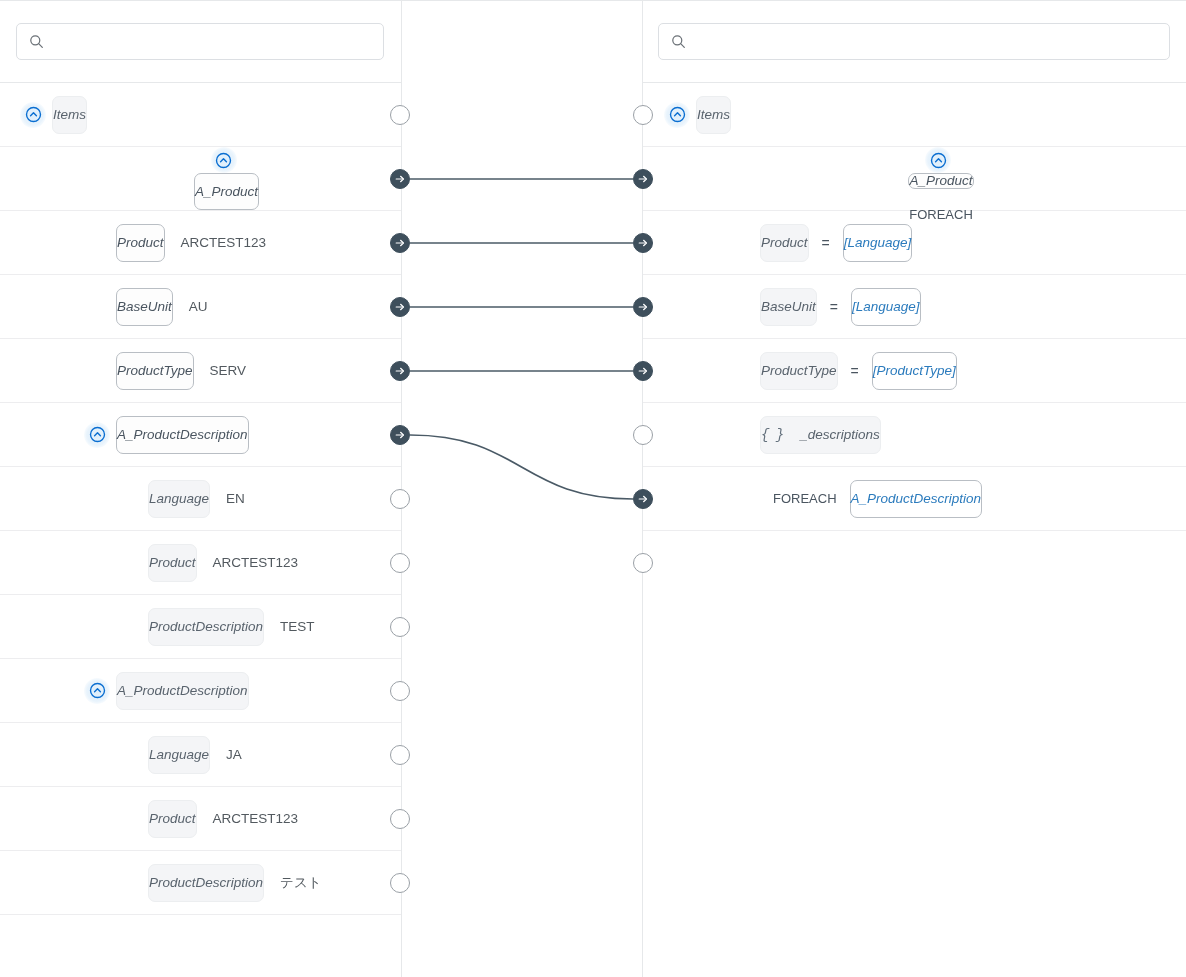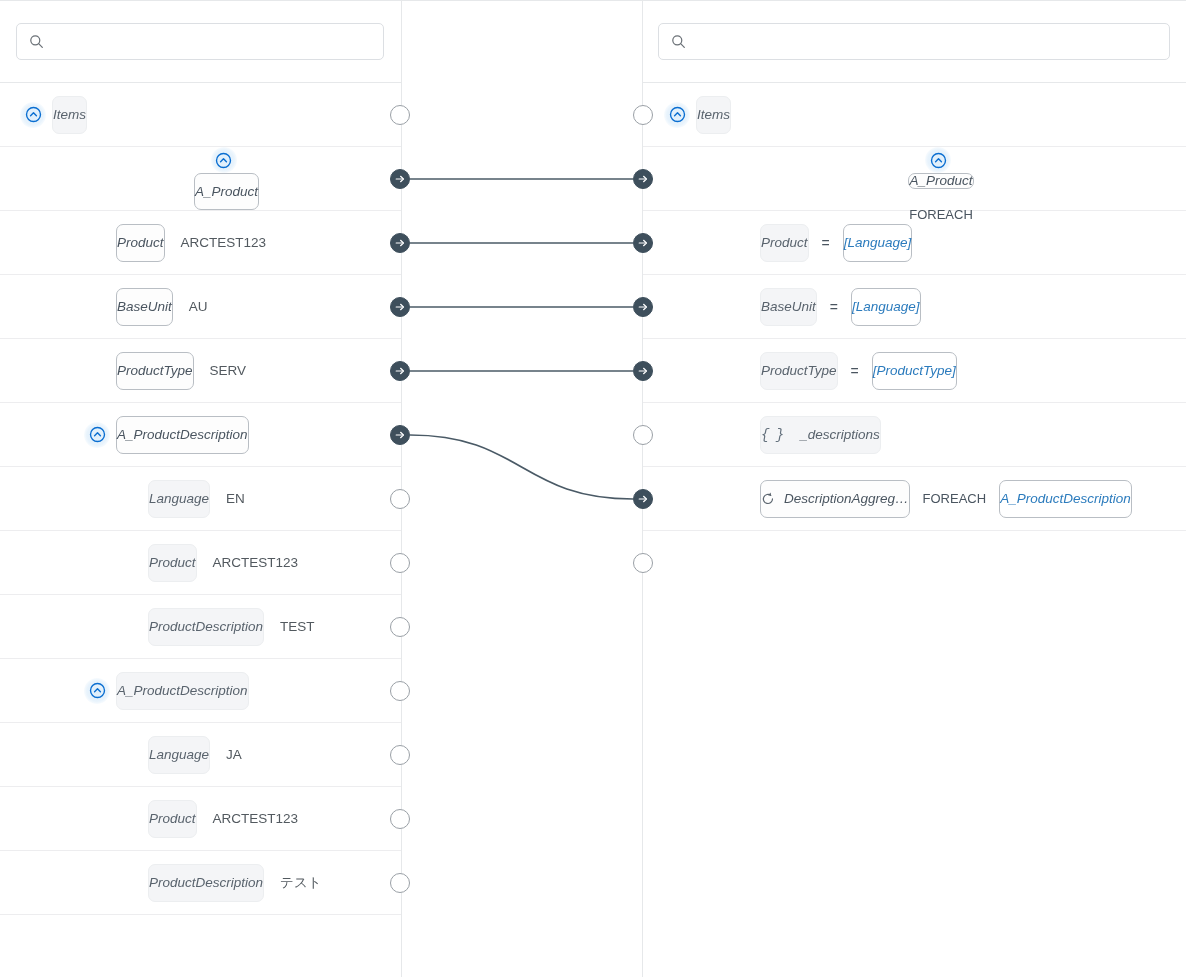--- a/index.html
+++ b/index.html
@@ -368,29 +368,20 @@
         </div>
         <div class="row ind-2">
           <div class="expander-spacer"></div>
           <div class="chip chip-leaf chip-func">
             <span class="braces">{ }</span>
             <span>_descriptions</span>
           </div>
         </div>
         <div class="row ind-2">
           <div class="expander-spacer"></div>
-          <div class="chip chip-node chip-func">
-            <span style="display: flex;">
-              <svg width="14" height="14" viewBox="0 0 16 16">
-                <path d="M13.1 7.9a5.2 5.2 0 1 1-1.9-4.0" fill="none" stroke="#5a646e" stroke-width="1.35" stroke-linecap="round"></path>
-                <path d="M11.0 0.7 L11.6 4.3 L8.1 3.6" fill="#5a646e"></path>
-              </svg>
-            </span>
-            <span>DescriptionAggreg…</span>
-          </div>
           <span class="op-text">FOREACH</span>
           <div class="chip chip-value">A_ProductDescription</div>
         </div>
       </div>
   </div>
 
   <div class="vrule vrule-a"></div>
   <div class="vrule vrule-b"></div>
 
   <svg id="wires">

